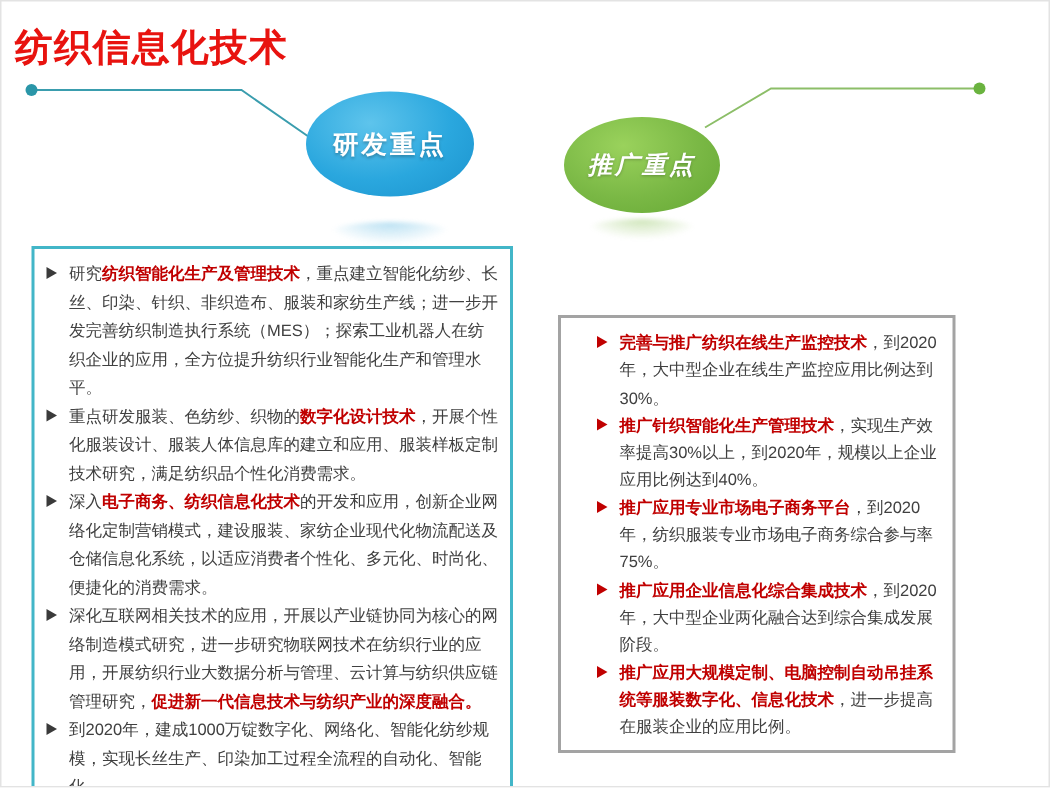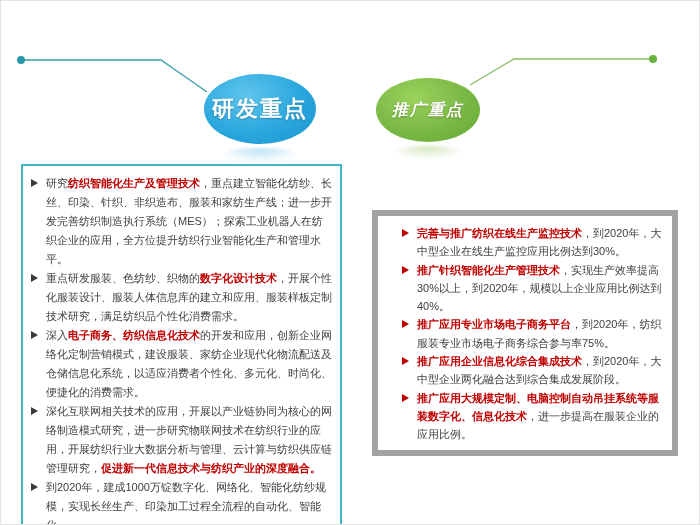--- a/index.html
+++ b/index.html
@@ -28,23 +28,23 @@
   }
   .badge {
     position: absolute;
     display: flex; align-items: center; justify-content: center;
     border-radius: 50%;
     color: #ffffff; font-weight: bold;
     letter-spacing: 2px;
     text-shadow: 0 1px 2px rgba(0,0,0,0.25);
   }
   .badge-blue {
-    left: 203px; top: 73px; width: 112px; height: 70px;
+    left: 203px; top: 60px; width: 112px; height: 70px;
     background: radial-gradient(ellipse at 38% 30%, #5ec4ec 0%, #2aa7de 55%, #1b92cd 100%);
-    font-size: 22px;
+    font-size: 17px;
   }
   .badge-green {
     left: 375px; top: 77px; width: 104px; height: 64px;
     background: radial-gradient(ellipse at 38% 30%, #9ad25c 0%, #7ab845 55%, #65a834 100%);
     font-size: 16px;
     font-style: italic;
   }
   .reflection {
     position: absolute; border-radius: 50%;
     filter: blur(1.5px); opacity: 0.55;
@@ -61,22 +61,22 @@
   .panel {
     position: absolute;
     background: #ffffff;
     padding: 8px 8px 6px 8px;
   }
   .panel-left {
     left: 20px; top: 163px; width: 321px; min-height: 332px;
     border: 2px solid #42b6c8;
   }
   .panel-right {
-    left: 371px; top: 209px; width: 306px; min-height: 238px;
-    border: 6px solid #a3a3a3;
+    left: 371px; top: 209px; width: 265px; min-height: 238px;
+    border: 2px solid #a3a3a3;
     padding-left: 24px;
   }
   .bullet-list { list-style: none; }
   .bullet-list li {
     position: relative;
     padding-left: 15px;
     color: #404040;
   }
   .panel-left .bullet-list li { font-size: 11px; line-height: 19px; }
   .panel-right .bullet-list li { font-size: 11px; line-height: 18.3px; }
@@ -96,20 +96,21 @@
   .panel-left .marker { color: #3a3a3a; }
   .panel-right .marker { color: #c00000; }
   .seg-red { color: #c00000; font-weight: bold; }
   .seg-plain { color: #404040; }
 </style>
 </head>
 <body>
 
 <div class="slide">
 
+  <div class="page-title">纺织信息化技术</div>
 
   <svg class="connector-svg" viewBox="0 0 700 170" xmlns="http://www.w3.org/2000/svg">
     <polyline points="20,59 160,59 206,91" fill="none" stroke="#3a9dae" stroke-width="1.3"></polyline>
     <circle cx="20" cy="59" r="4" fill="#2a96a8"></circle>
     <polyline points="469,84 513,58 651,58" fill="none" stroke="#8cbe68" stroke-width="1.3"></polyline>
     <circle cx="652" cy="58" r="4" fill="#6ab33f"></circle>
   </svg>
 
   <div class="badge badge-blue">
     <span>研发重点</span>

